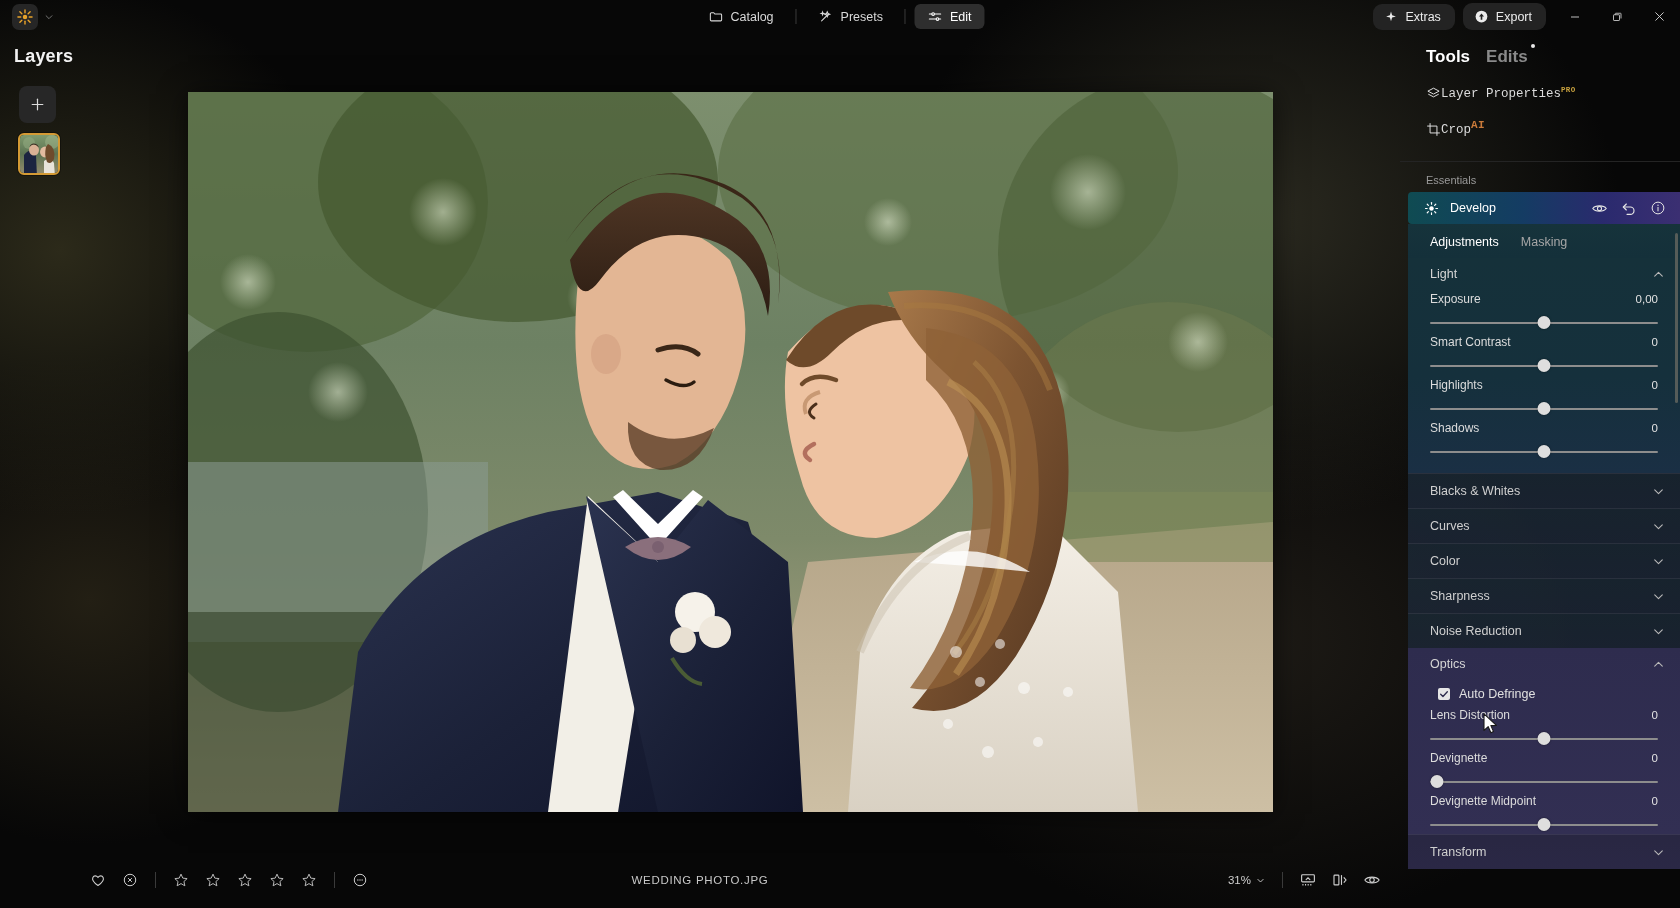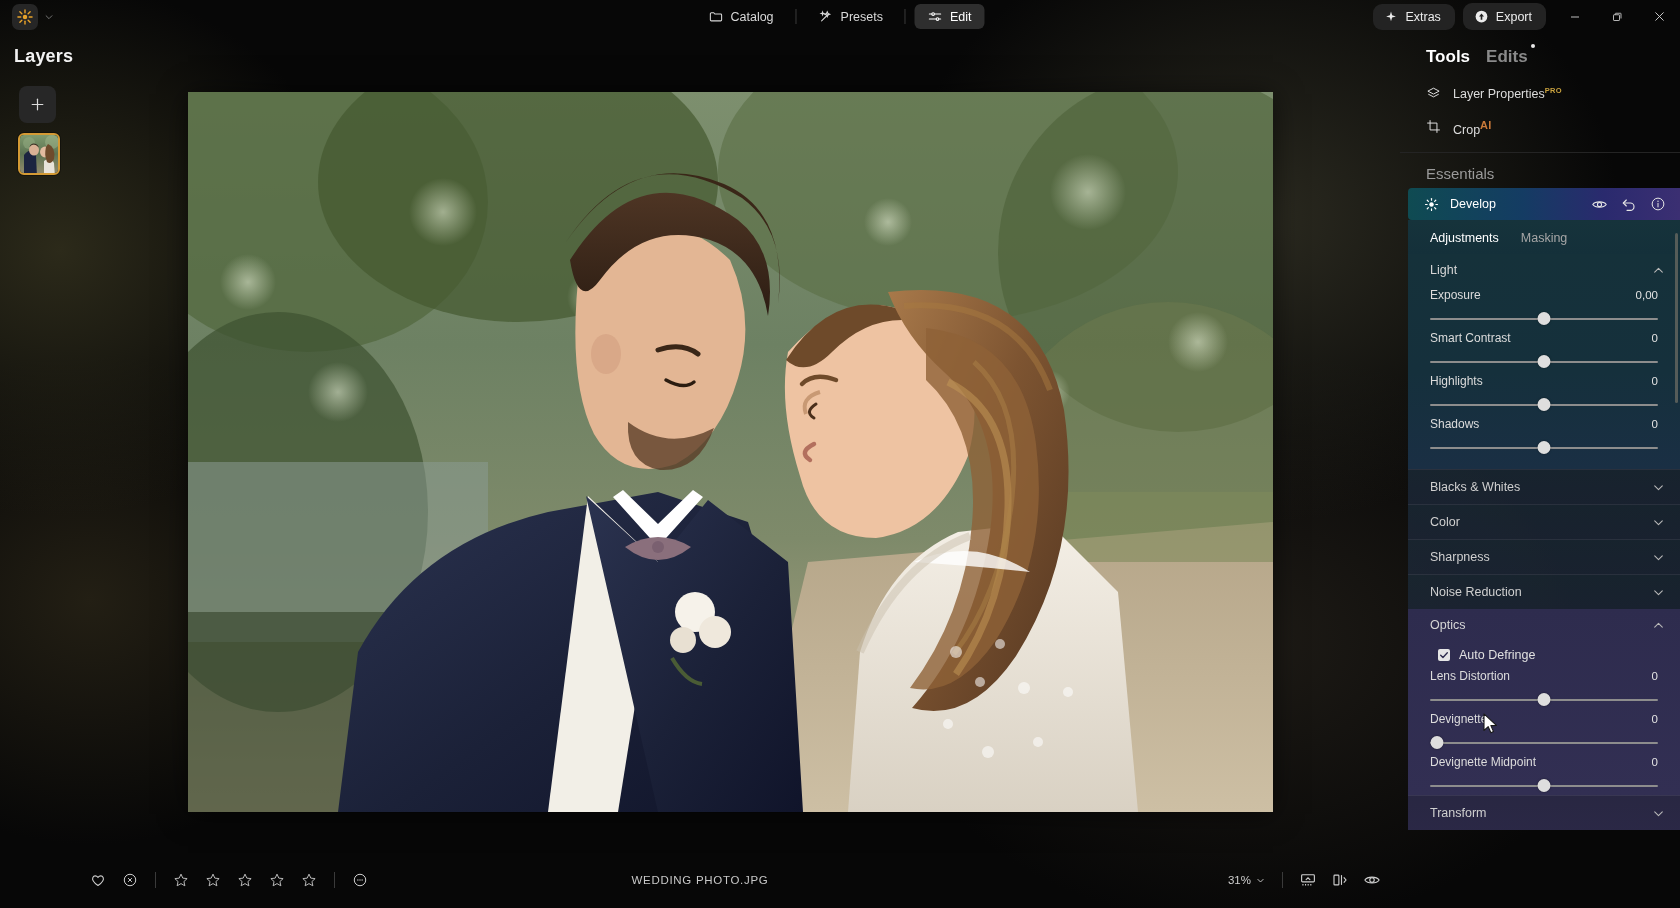--- a/index.html
+++ b/index.html
@@ -119,29 +119,29 @@
   .tp-head { padding: 14px 26px 10px 26px; display: flex; align-items: baseline; gap: 16px; }
   .tp-tab { font-size: 17px; font-weight: bold; cursor: pointer; position: relative; }
   .tp-tab.active { color: #ffffff; }
   .tp-tab.inactive { color: #8a8a8a; font-weight: bold; }
   .dot-badge {
     position: absolute; top: -3px; right: -7px;
     width: 4px; height: 4px; border-radius: 50%; background: #e8e8e8;
   }
 
   .tool-row {
-    display: flex; align-items: flex-start; gap: 12px;
-    padding: 9px 26px; font-size: 12.5px; color: #dcdcdc; cursor: pointer;
+    display: flex; align-items: flex-end; gap: 0;
+    padding: 9px 26px; font-size: 12.5px; color: #dcdcdc; cursor: pointer; font-family: Liberation Mono, monospace;
   }
   .tag-pro { font-size: 7.5px; font-weight: bold; color: #caa33f; vertical-align: super; letter-spacing: .3px; }
   .tag-ai  { font-size: 11px; font-weight: bold; color: #c97a3a; vertical-align: super; letter-spacing: .3px; }
 
   .sec-label {
-    padding: 12px 26px 6px 26px; font-size: 15px; color: #9a9a9a;
-    border-top: 1px solid #242424; margin-top: 6px;
+    padding: 12px 26px 6px 26px; font-size: 11px; color: #9a9a9a;
+    border-top: 1px solid #242424; margin-top: 15px;
   }
 
   .develop-row {
     display: flex; align-items: center;
     height: 32px; padding: 0 14px 0 16px;
     background: linear-gradient(90deg, #0f4b52 0%, #143c63 42%, #2a2a6e 72%, #3b2f72 100%);
     border-radius: 4px 0 0 4px;
     margin-left: 8px;
     cursor: pointer;
   }
@@ -659,20 +659,26 @@
       </div>
     </div>
 
     <div class="collapsed-row">
       <span>Blacks &amp; Whites</span>
       <svg width="13" height="13" viewBox="0 0 24 24" fill="none" stroke="#b8b8b8" stroke-width="2" stroke-linecap="round" stroke-linejoin="round">
           <polyline points="5,9 12,16 19,9"></polyline>
         </svg>
     </div>
     <div class="collapsed-row">
+      <span>Curves</span>
+      <svg width="13" height="13" viewBox="0 0 24 24" fill="none" stroke="#b8b8b8" stroke-width="2" stroke-linecap="round" stroke-linejoin="round">
+          <polyline points="5,9 12,16 19,9"></polyline>
+        </svg>
+    </div>
+    <div class="collapsed-row">
       <span>Color</span>
       <svg width="13" height="13" viewBox="0 0 24 24" fill="none" stroke="#b8b8b8" stroke-width="2" stroke-linecap="round" stroke-linejoin="round">
           <polyline points="5,9 12,16 19,9"></polyline>
         </svg>
     </div>
     <div class="collapsed-row">
       <span>Sharpness</span>
       <svg width="13" height="13" viewBox="0 0 24 24" fill="none" stroke="#b8b8b8" stroke-width="2" stroke-linecap="round" stroke-linejoin="round">
           <polyline points="5,9 12,16 19,9"></polyline>
         </svg>

